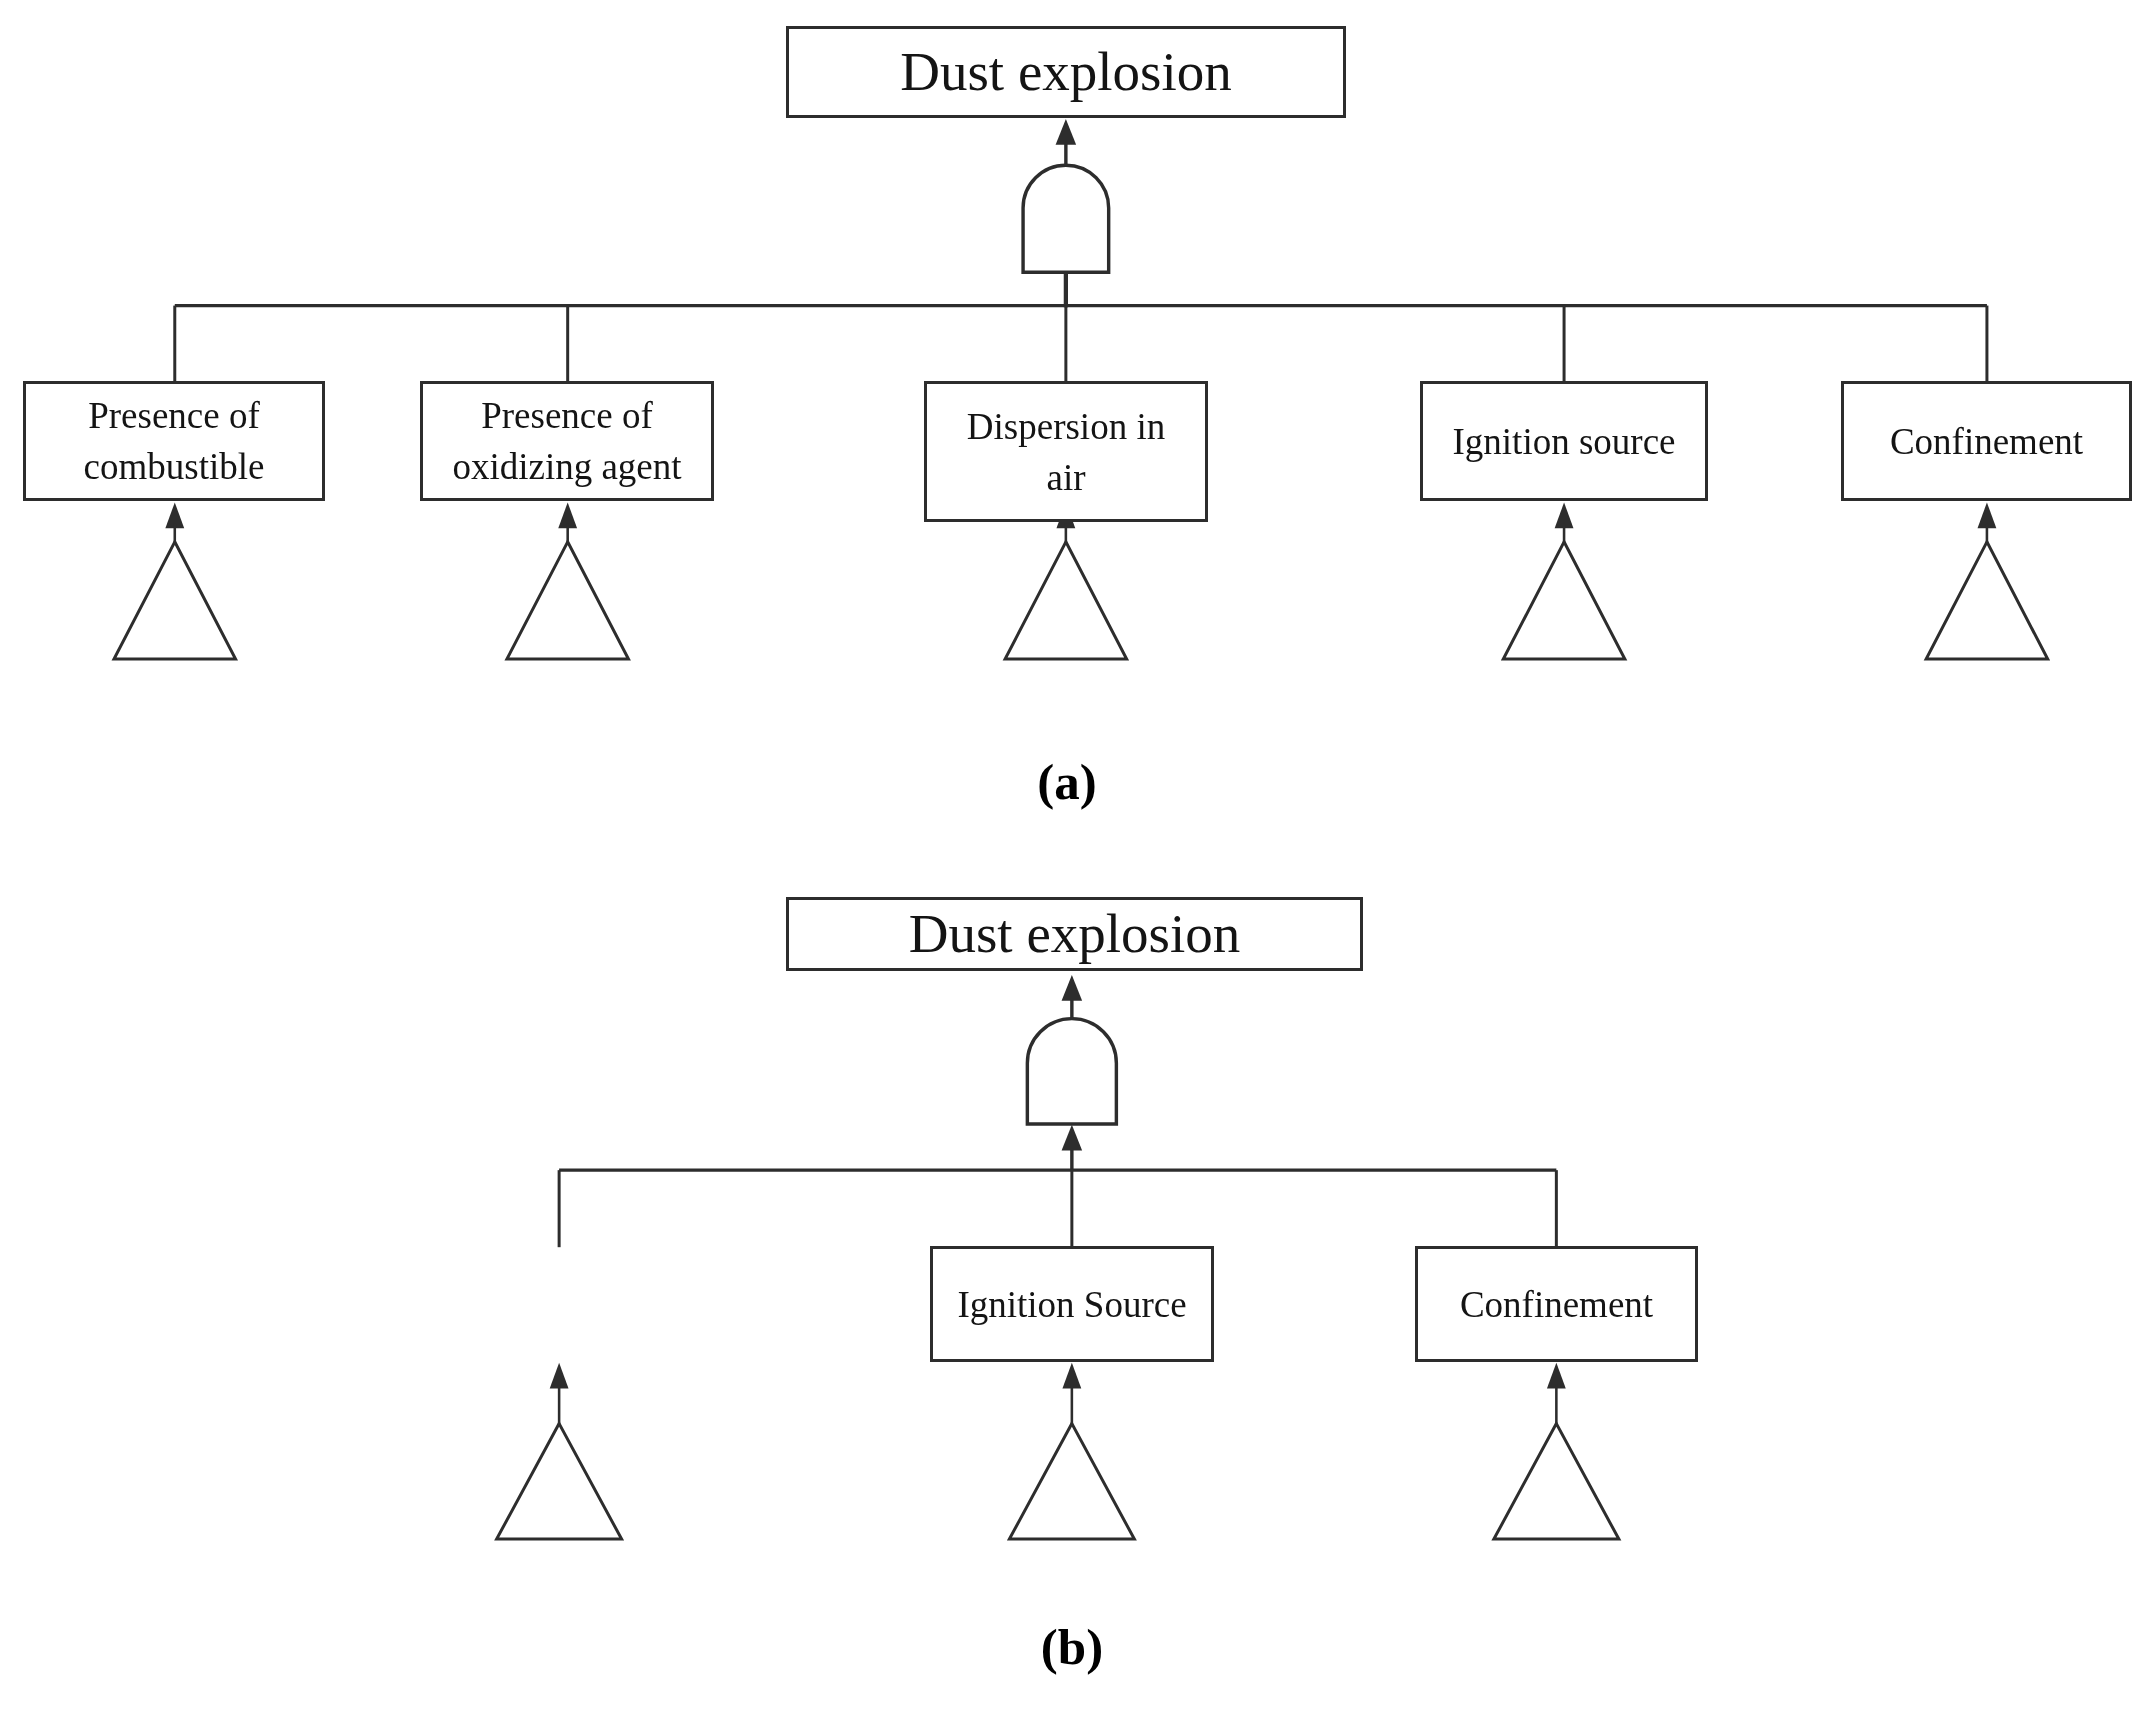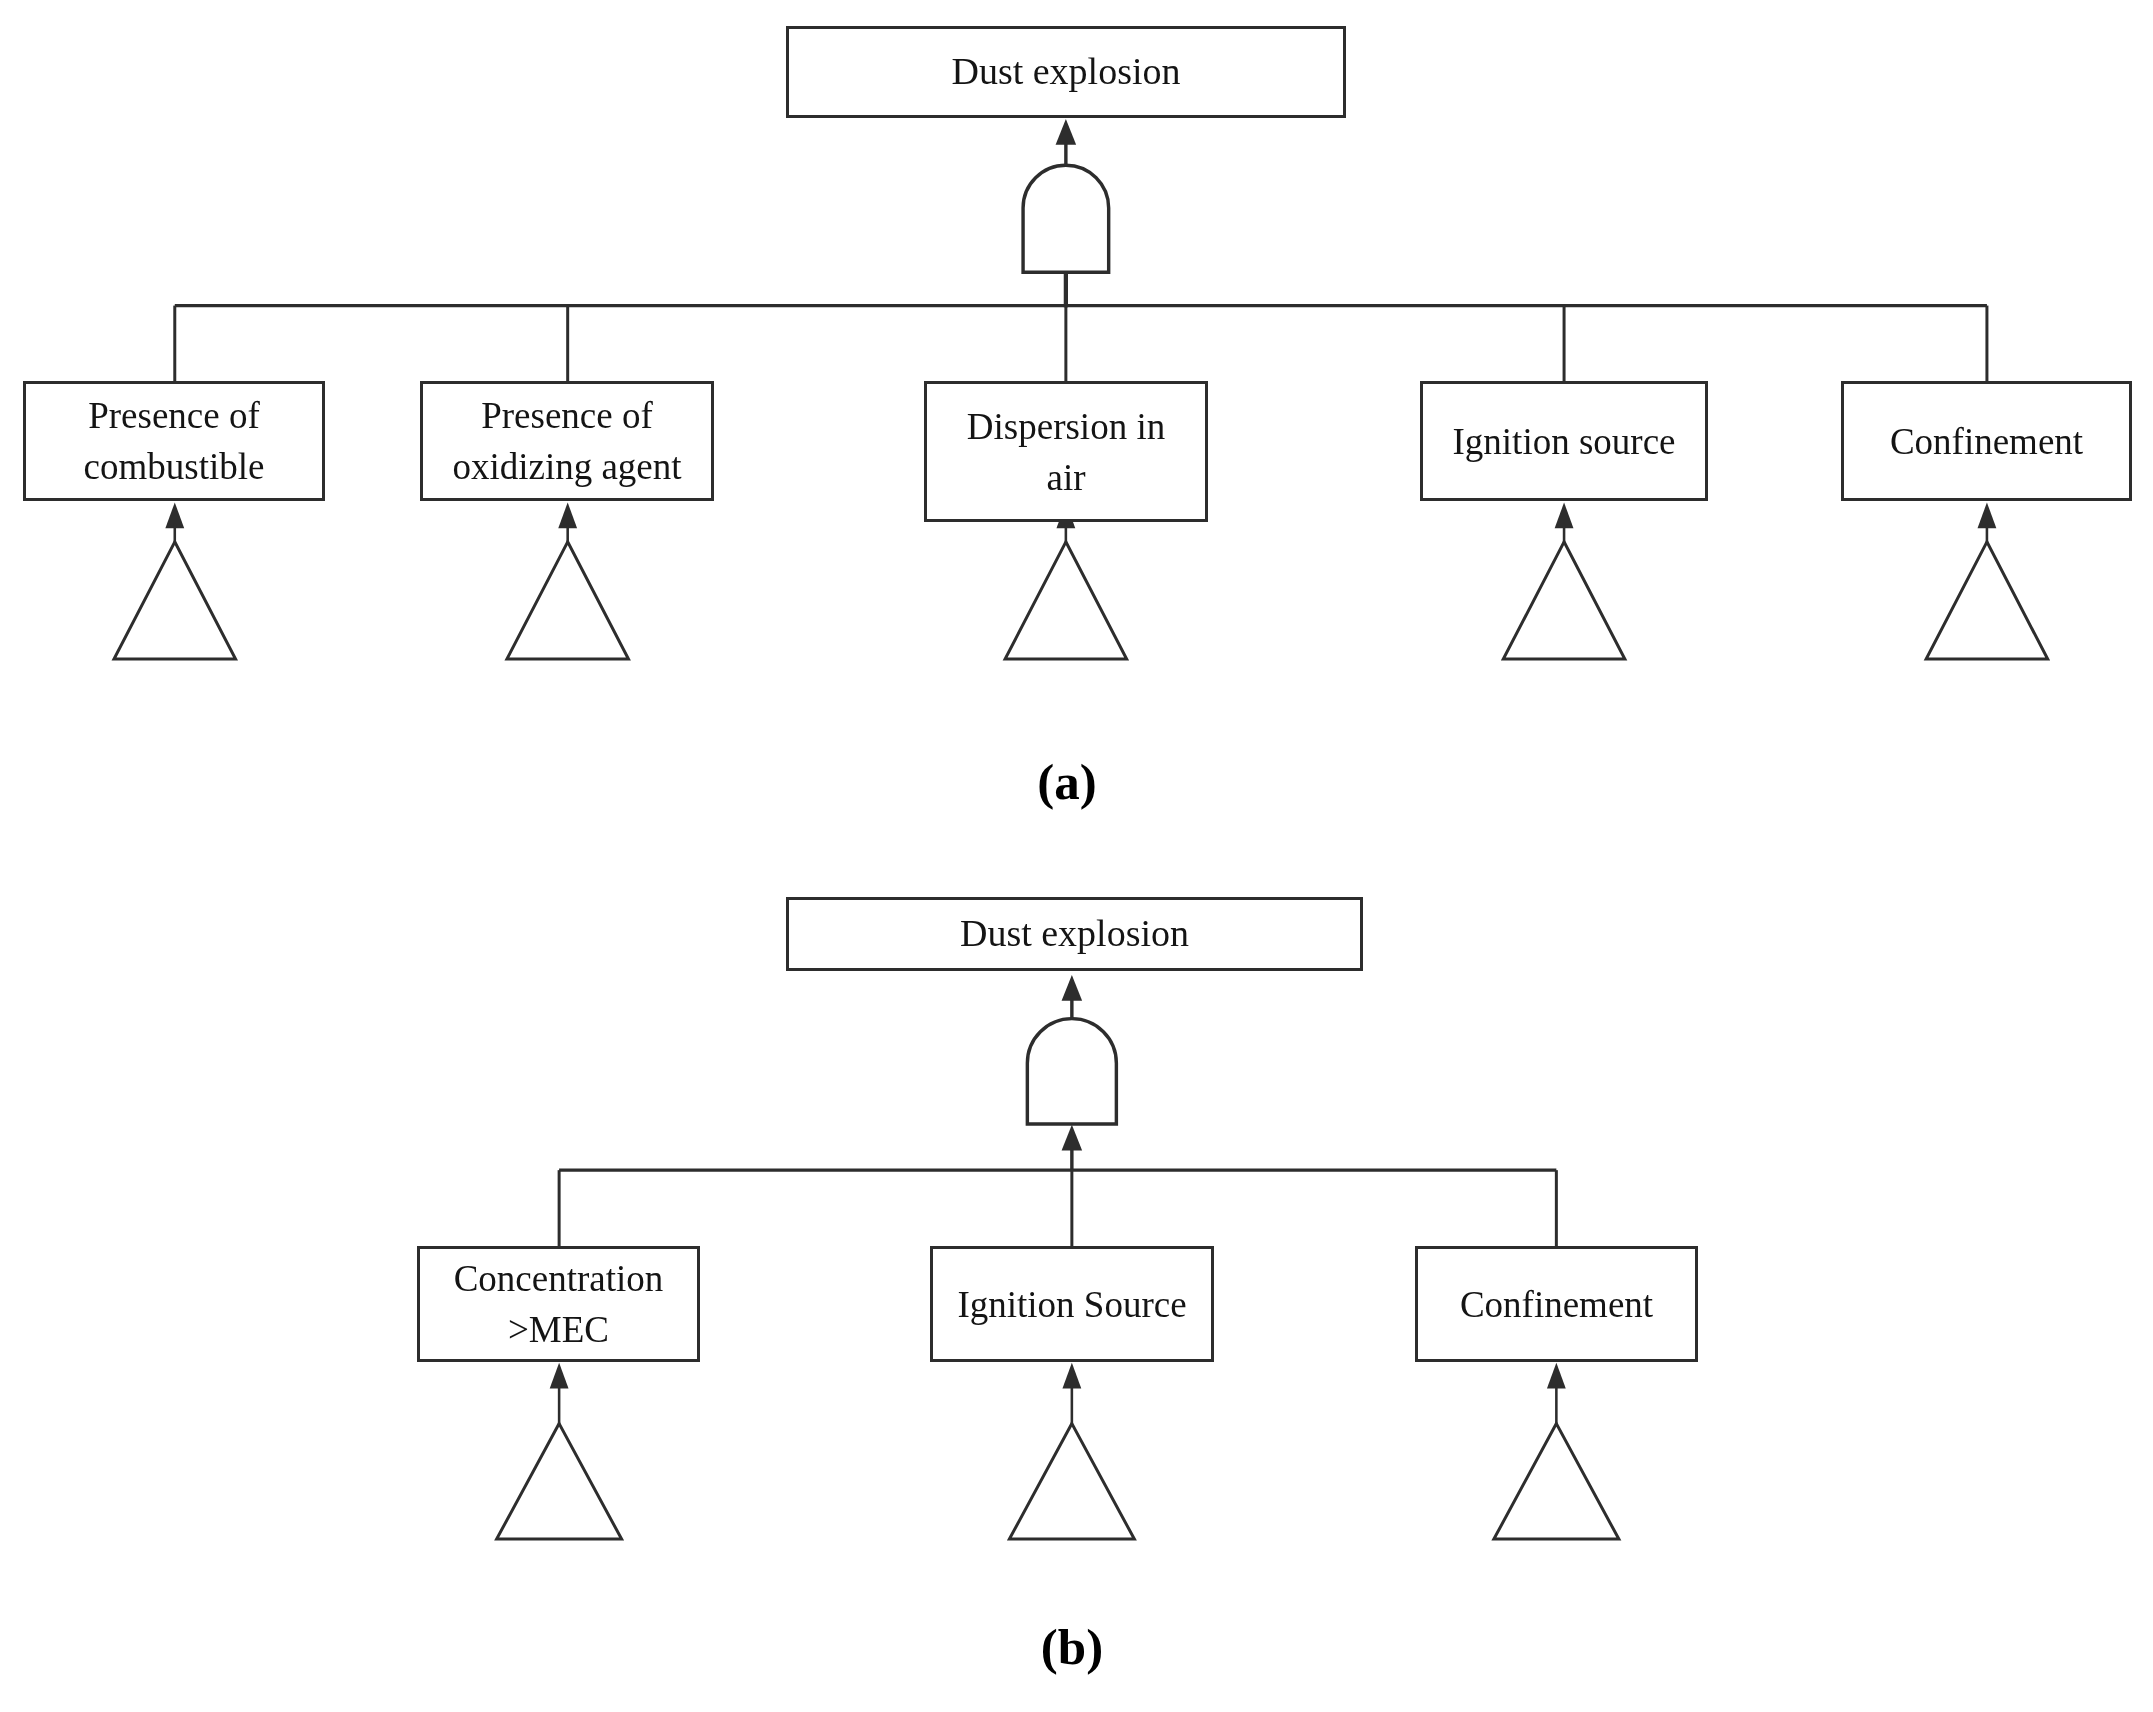--- a/index.html
+++ b/index.html
@@ -7,21 +7,21 @@
     position:relative;width:2154px;height:1712px;background:#ffffff;
     font-family:"Liberation Serif","DejaVu Serif",serif;color:#141414;
     overflow:hidden;
   }
   svg.wires{position:absolute;left:0;top:0;width:2154px;height:1712px;}
   .box{
     position:absolute;box-sizing:border-box;border:3.4px solid #2d2d2d;background:#ffffff;
     display:flex;flex-direction:column;align-items:center;justify-content:center;
     text-align:center;
   }
-  .top-box{font-size:38px;line-height:1.05;}
+  .top-box{font-size:55px;line-height:1.05;}
   .child-box{font-size:37px;line-height:51px;}
   .caption{
     position:absolute;width:274px;text-align:center;
     font-size:51px;font-weight:bold;color:#000000;
   }
   
   .a-top{left:786px;top:26px;width:560px;height:92px;}
   .a-c0{left:23px;  top:381px;width:302px;height:120px;}
   .a-c1{left:420px; top:381px;width:294px;height:120px;}
   .a-c2{left:924px;top:381px;width:284px;height:141px;}
@@ -142,24 +142,20 @@
   <div class="box child-box a-c4">
     <span>Confinement</span>
   </div>
 
   <div class="caption caption-a">(a)</div>
 
   <div class="box top-box b-top">
     <span>Dust explosion</span>
   </div>
 
-  <div class="box child-box b-c0">
-    <span>Concentration</span>
-    <span>&gt;MEC</span>
-  </div>
   <div class="box child-box b-c1">
     <span>Ignition Source</span>
   </div>
   <div class="box child-box b-c2">
     <span>Confinement</span>
   </div>
 
   <div class="caption caption-b">(b)</div>
 
 </div>

